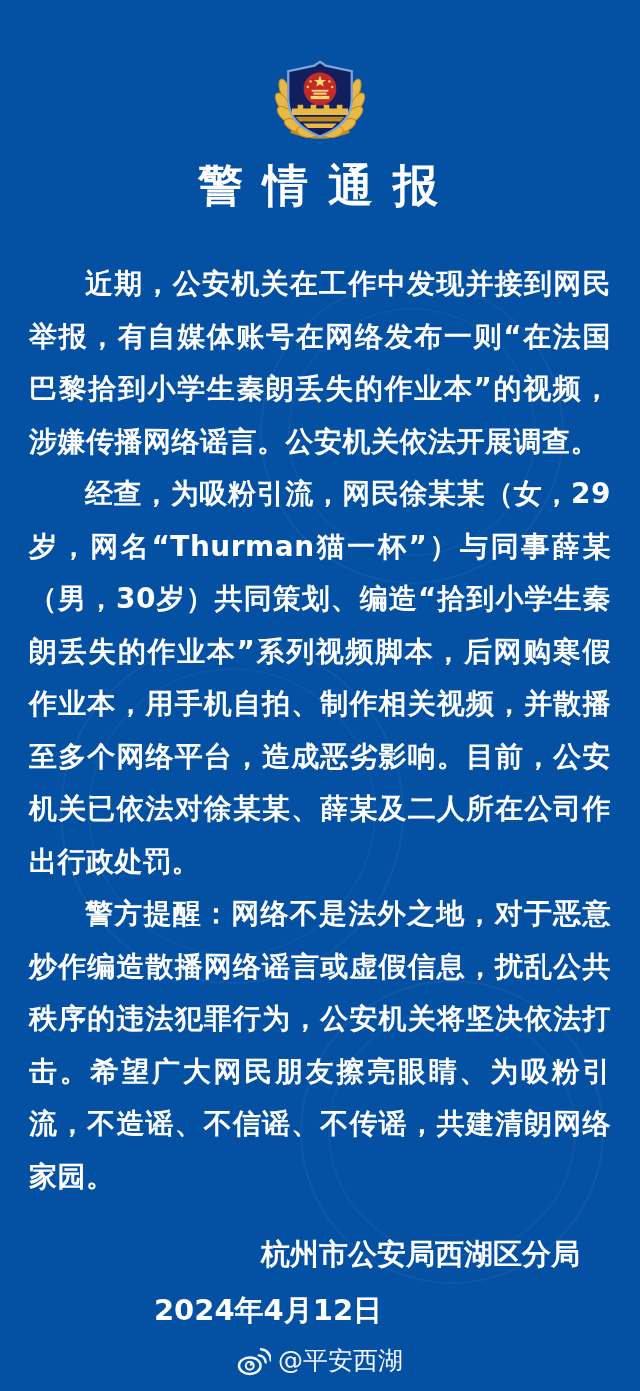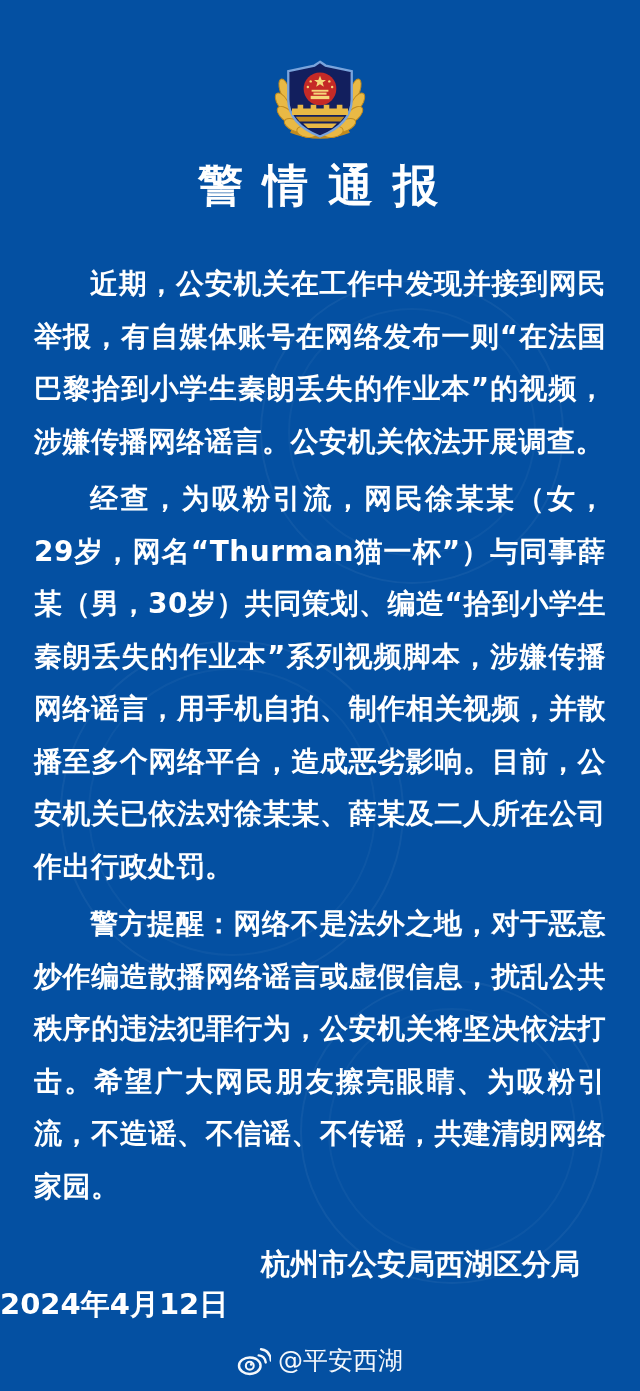--- a/index.html
+++ b/index.html
@@ -54,33 +54,34 @@
   .body-text {
     margin-top: 44px;
     padding: 0 29px;
     font-size: 28px;
     line-height: 52.5px;
     font-weight: 600;
     text-align: justify;
     letter-spacing: 0.5px;
   }
   .body-text p {
-    margin: 5px;
+    margin: 0;
     text-indent: 2em;
   }
 
   .signature {
     margin-top: 32px;
     text-align: right;
     padding-right: 60px;
     font-size: 29px;
     font-weight: 600;
   }
   .date {
-    text-align: left;
+    margin-top: 16px;
+    text-align: center;
     padding-right: 104px;
     font-size: 29px;
     font-weight: 600;
   }
 
   .footer {
     position: absolute;
     left: 0; right: 0;
     bottom: 14px;
     display: flex;
@@ -150,21 +151,21 @@
       <path d="M30 58 L36 58 L36 54 L42 54 L42 58 L50 58 L50 54 L56 54 L56 58 L64 58 L64 54 L70 54 L70 58 L78 58 L78 54 L84 54 L84 58 L90 58 L90 65 L30 65 Z" fill="#e9b945"></path>
       <path d="M34 67 L86 67 L82 72 L38 72 Z" fill="#c08a1e"></path>
       <path d="M42 74 L78 74 L73 79 L47 79 Z" fill="#e9b945"></path>
     </svg>
   </div>
 
   <div class="title">警情通报</div>
 
   <div class="body-text">
     <p>近期，公安机关在工作中发现并接到网民举报，有自媒体账号在网络发布一则“在法国巴黎拾到小学生秦朗丢失的作业本”的视频，涉嫌传播网络谣言。公安机关依法开展调查。</p>
-    <p>经查，为吸粉引流，网民徐某某（女，29岁，网名“Thurman猫一杯”）与同事薛某（男，30岁）共同策划、编造“拾到小学生秦朗丢失的作业本”系列视频脚本，涉嫌传播网络谣言，用手机自拍、制作相关视频，并散播至多个网络平台，造成恶劣影响。目前，公安机关已依法对徐某某、薛某及二人所在公司作出行政处罚。</p>
+    <p>经查，为吸粉引流，网民徐某某（女，29岁，网名“Thurman猫一杯”）与同事薛某（男，30岁）共同策划、编造“拾到小学生秦朗丢失的作业本”系列视频脚本，后网购寒假作业本，用手机自拍、制作相关视频，并散播至多个网络平台，造成恶劣影响。目前，公安机关已依法对徐某某、薛某及二人所在公司作出行政处罚。</p>
     <p>警方提醒：网络不是法外之地，对于恶意炒作编造散播网络谣言或虚假信息，扰乱公共秩序的违法犯罪行为，公安机关将坚决依法打击。希望广大网民朋友擦亮眼睛、为吸粉引流，不造谣、不信谣、不传谣，共建清朗网络家园。</p>
   </div>
 
   <div class="signature">杭州市公安局西湖区分局</div>
   <div class="date">2024年4月12日</div>
 
   <div class="footer">
     <span>
       <svg width="34" height="30" viewBox="0 0 36 32">
         <ellipse cx="13.5" cy="21" rx="11.5" ry="8.8" fill="none" stroke="#ffffff" stroke-width="2.6"></ellipse>

